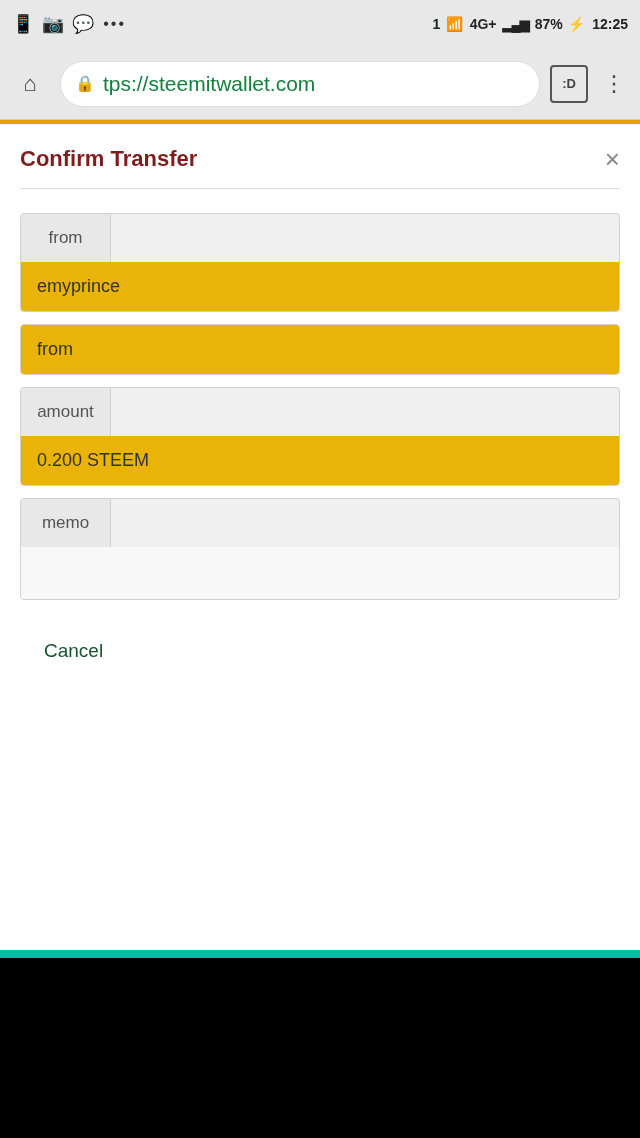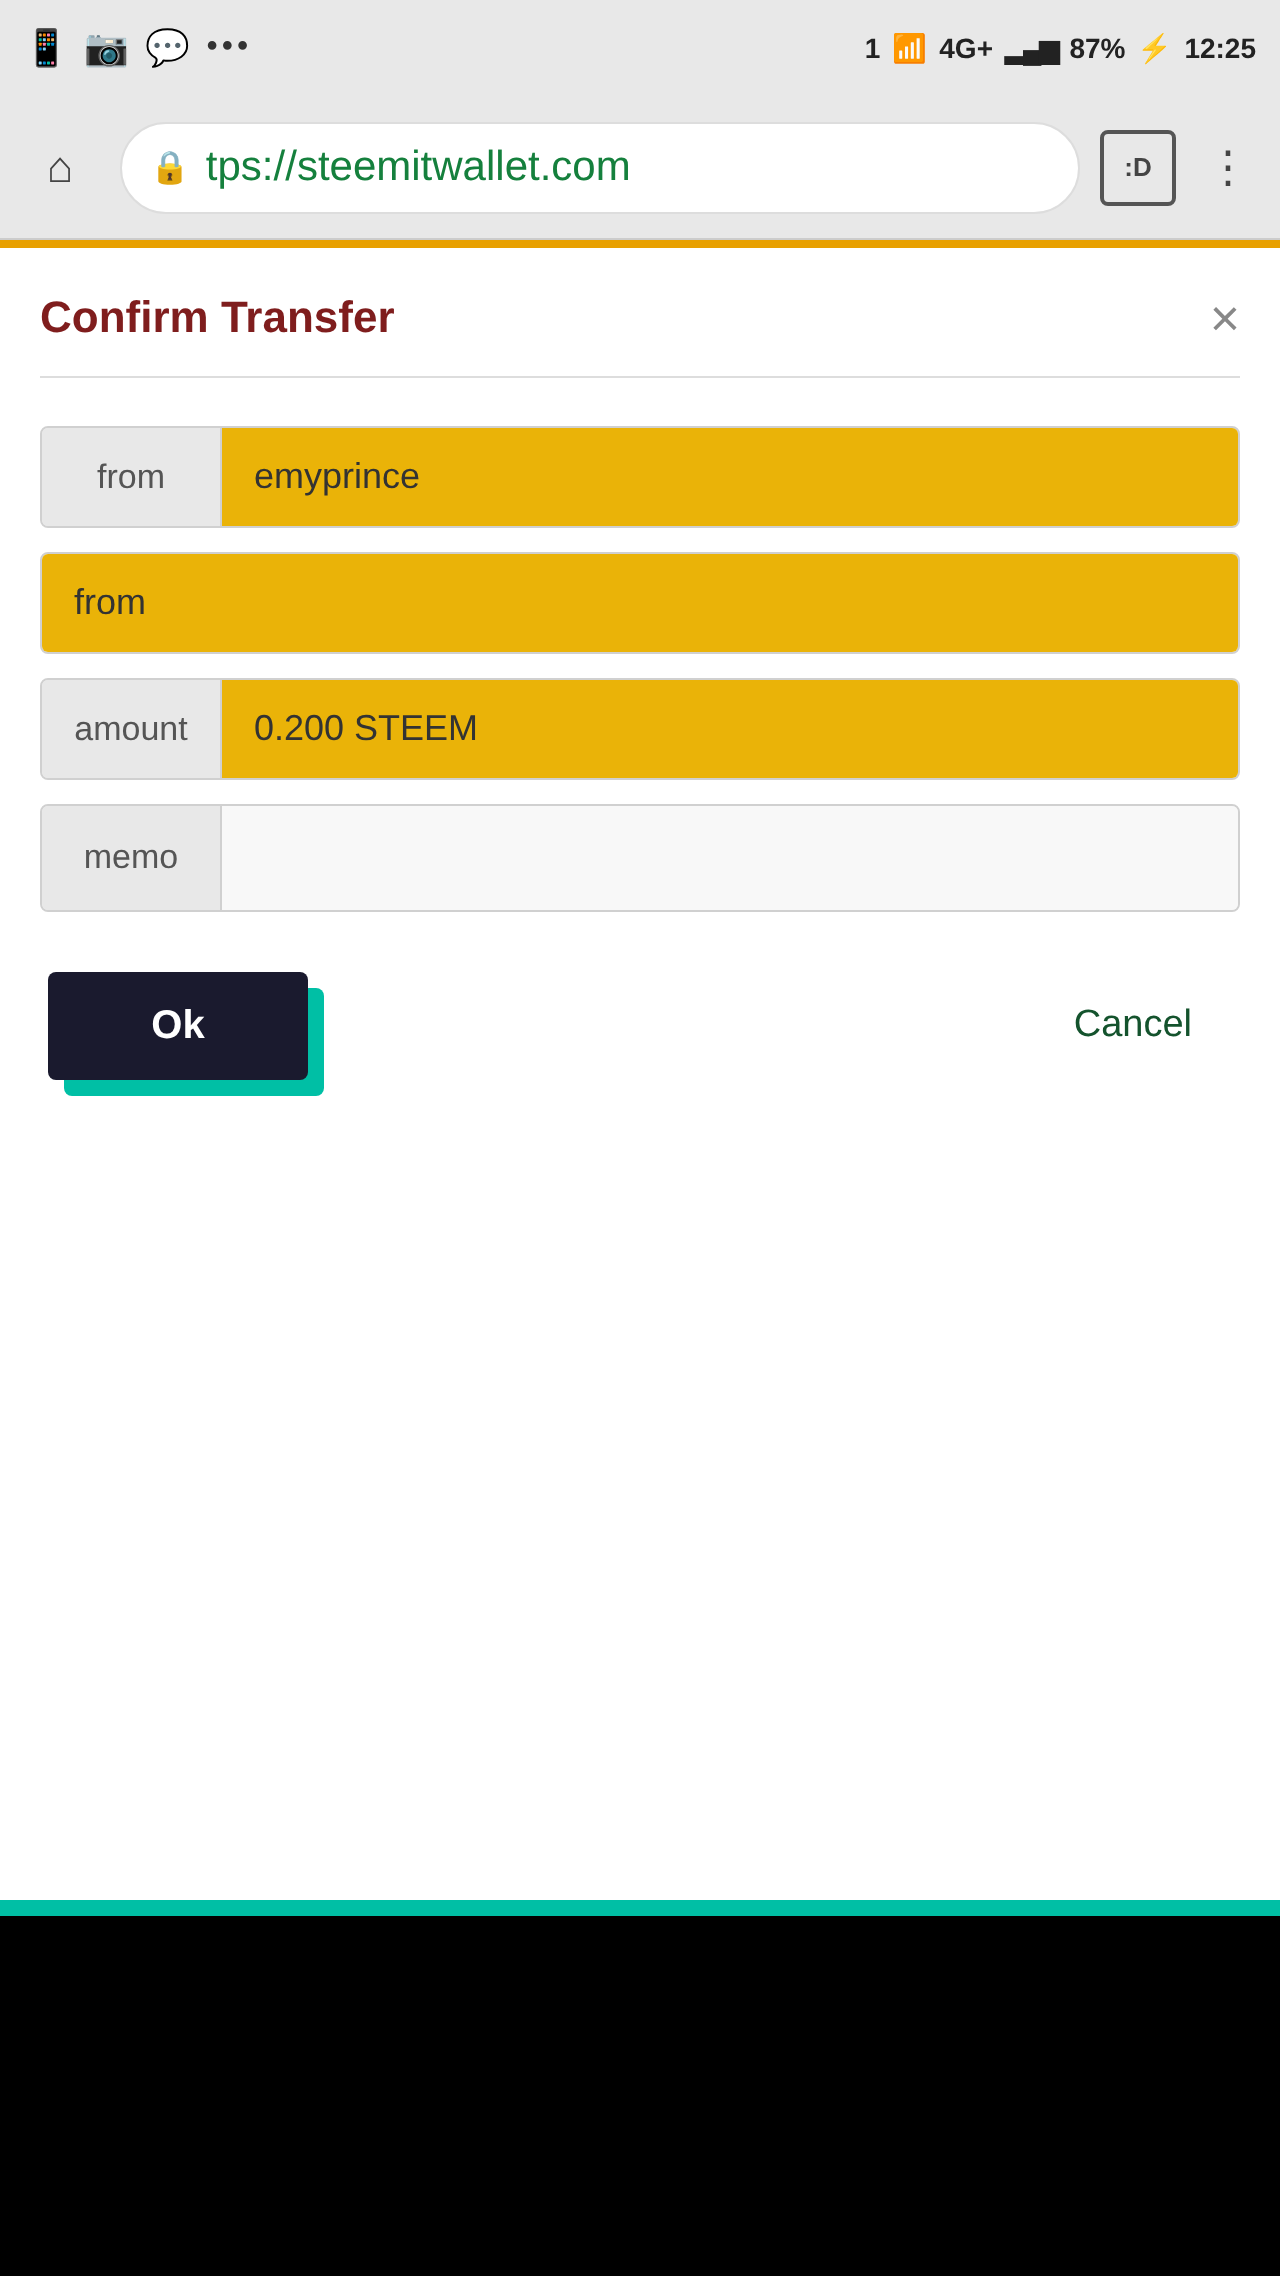--- a/index.html
+++ b/index.html
@@ -119,20 +119,21 @@
 
     
     .form-row {
       display: flex;
       align-items: stretch;
       margin-bottom: 12px;
       border: 1px solid #d0d0d0;
       border-radius: 4px;
       overflow: hidden;
       background: #f0f0f0;
+      flex-direction: column;
     }
     .form-label {
       width: 90px;
       min-width: 90px;
       display: flex;
       align-items: center;
       justify-content: center;
       font-size: 17px;
       color: #555;
       background: #e8e8e8;
@@ -279,24 +280,20 @@
       <div class="form-label">amount</div>
       <div class="form-value">0.200 STEEM</div>
     </div>
 
     <div class="form-row">
       <div class="form-label">memo</div>
       <div class="form-value form-value-empty"></div>
     </div>
 
     <div class="button-row">
-      <div class="ok-btn-wrapper">
-        <div class="ok-btn-shadow"></div>
-        <button class="ok-btn">Ok</button>
-      </div>
       <button class="cancel-btn">Cancel</button>
     </div>
 
   </div>
 
   <div class="white-area" style="flex:1;"></div>
 
   <div class="teal-bar"></div>
 
   <div style="width:640px; height:180px; background:#000;"></div>

